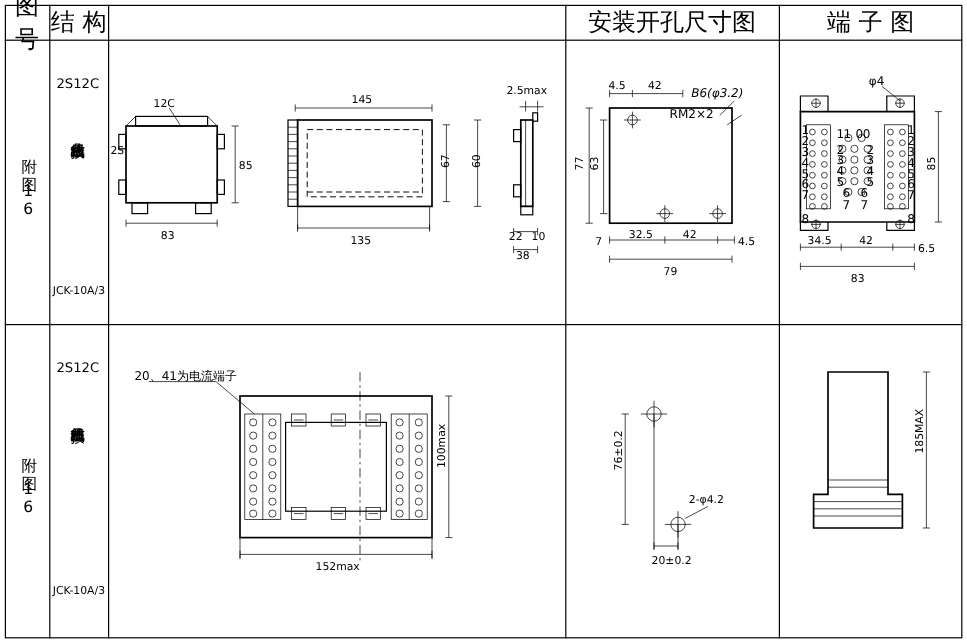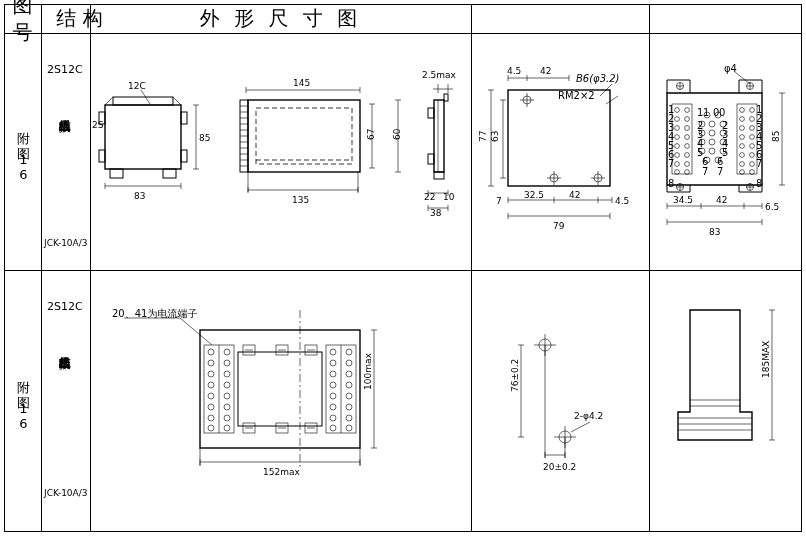--- a/index.html
+++ b/index.html
@@ -30,22 +30,23 @@
 
   <div class="vline" style="left:41px;top:4px;height:528px;"></div>
   <div class="vline" style="left:90px;top:4px;height:528px;"></div>
   <div class="vline" style="left:471px;top:4px;height:528px;"></div>
   <div class="vline" style="left:649px;top:4px;height:528px;"></div>
 
   <div class="hline" style="top:33px;left:4px;width:798px;"></div>
   <div class="hline" style="top:270px;left:4px;width:798px;"></div>
 
   <div class="cellcap hdr" style="left:4px;top:4px;width:37px;height:29px;">图号</div>
-  <div class="cellcap hdr" style="left:41px;top:4px;width:49px;height:29px;padding-left:14px;">结 构</div>
-  <div class="cellcap hdr wide" style="left:90px;top:4px;width:381px;height:29px;">外 形 尺 寸 图</div>
+  <div class="cellcap hdr" style="left:41px;top:4px;width:49px;height:29px;">结 构</div>
+  <div class="cellcap hdr" style="left:471px;top:4px;width:178px;height:29px;">安装开孔尺寸图</div>
+  <div class="cellcap hdr" style="left:649px;top:4px;width:153px;height:29px;">端 子 图</div>
 
   <div class="cellcap" style="left:4px;top:33px;width:37px;height:237px;">
     <span class="vtxt" style="font-size:13px;">附 图 16</span>
   </div>
   <div style="position:absolute;left:41px;top:33px;width:49px;height:237px;">
     <div class="lbl" style="left:6px;top:30px;font-size:11px;">2S12C</div>
     <div style="position:absolute;left:16px;top:62px;">
       <span class="vtxt" style="font-size:12px;">凸出式板后接线</span>
     </div>
     <div class="lbl" style="left:3px;top:205px;font-size:9px;">JCK-10A/3</div>

